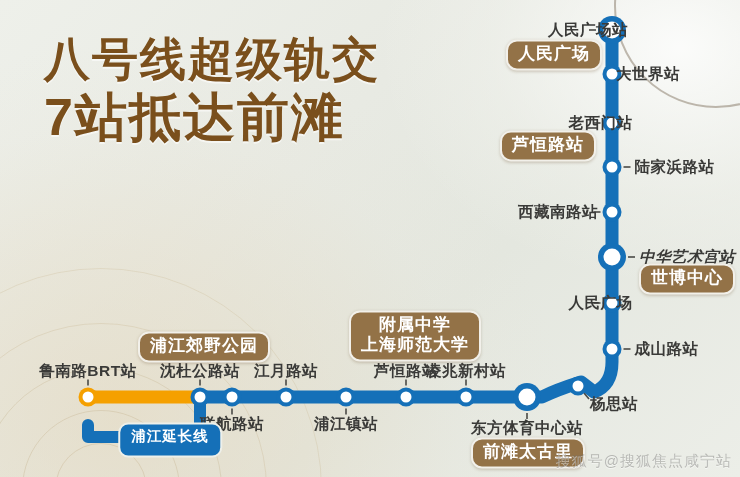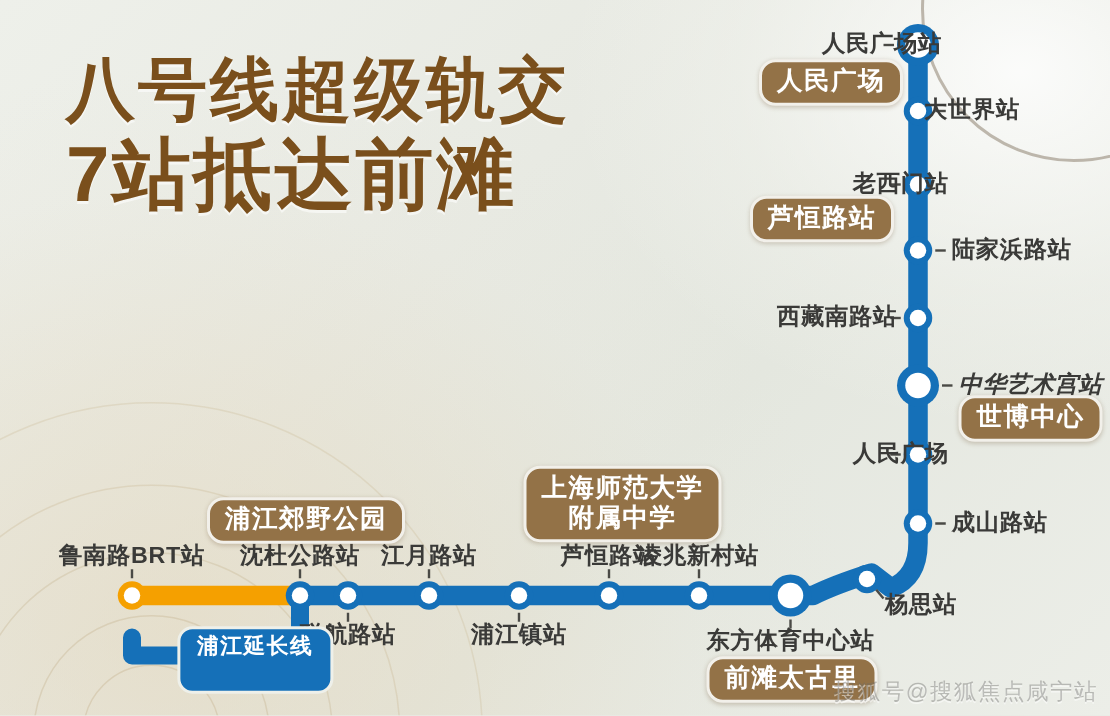--- a/index.html
+++ b/index.html
@@ -55,21 +55,21 @@
 
   
   .poi{position:absolute;z-index:6;background:#937247;border:2px solid #f2f0ea;border-radius:11px;
        padding:3px 10px 4px;box-shadow:0 1px 3px rgba(120,95,60,.28);}
   .poi span{display:block;color:#fff;font-size:17px;font-weight:700;letter-spacing:1px;
        white-space:nowrap;line-height:1.18;text-align:center;}
   .poi.c{transform:translate(-50%,-50%);}
 
   
   .branch-tag{position:absolute;z-index:6;background:#1570b8;border:2px solid #eef0ea;border-radius:10px;
-       padding:2px 11px 20px;transform:translate(-50%,-50%);}
+       padding:2px 11px 10px;transform:translate(-50%,-50%);}
   .branch-tag span{color:#fff;font-size:14.5px;font-weight:700;letter-spacing:1px;white-space:nowrap;}
 
   
   .wm{position:absolute;z-index:8;right:8px;bottom:6px;color:rgba(110,110,108,.42);
       font-size:15px;font-weight:400;letter-spacing:1px;white-space:nowrap;
       text-shadow:0 1px 0 rgba(255,255,255,.5);}
 </style>
 </head>
 <body>
 
@@ -208,22 +208,22 @@
       <div class="poi c" style="left: 554px; top: 55px;">
         <span>人民广场</span>
       </div>
       <div class="poi c" style="left: 548px; top: 146px;">
         <span>芦恒路站</span>
       </div>
       <div class="poi c" style="left: 687px; top: 279px;">
         <span>世博中心</span>
       </div>
       <div class="poi c" style="left: 415px; top: 336px;">
+        <span>附属中学</span>
         <span>上海师范大学</span>
-        <span>附属中学</span>
       </div>
       <div class="poi c" style="left: 204px; top: 347px;">
         <span>浦江郊野公园</span>
       </div>
       <div class="poi c" style="left: 528px; top: 453px;">
         <span>前滩太古里</span>
       </div>
     </div>
 
   <div class="branch-tag" style="left:170px;top:440px;">

